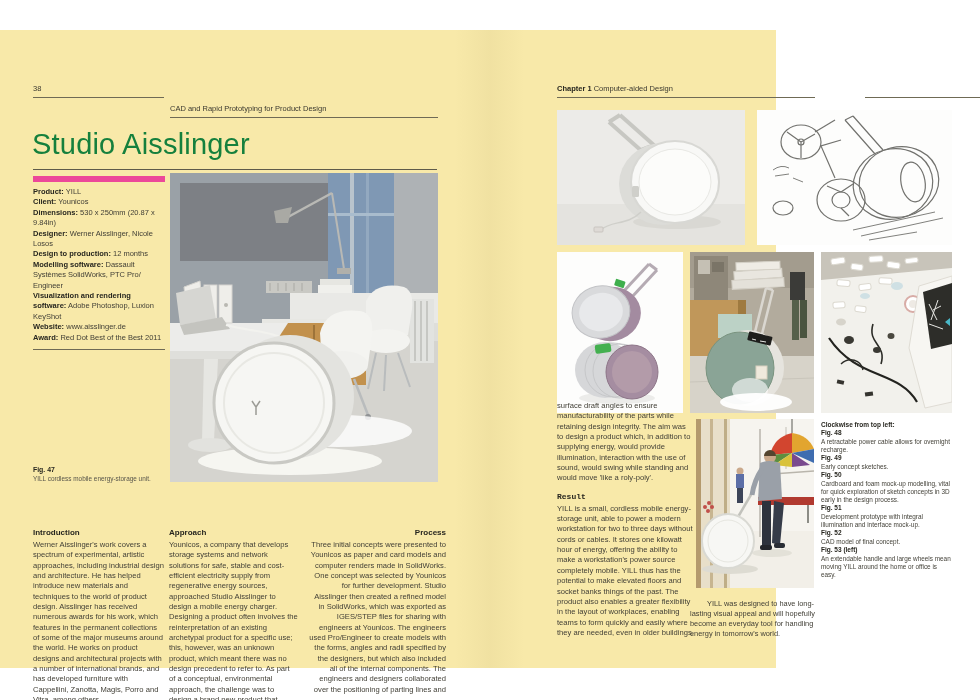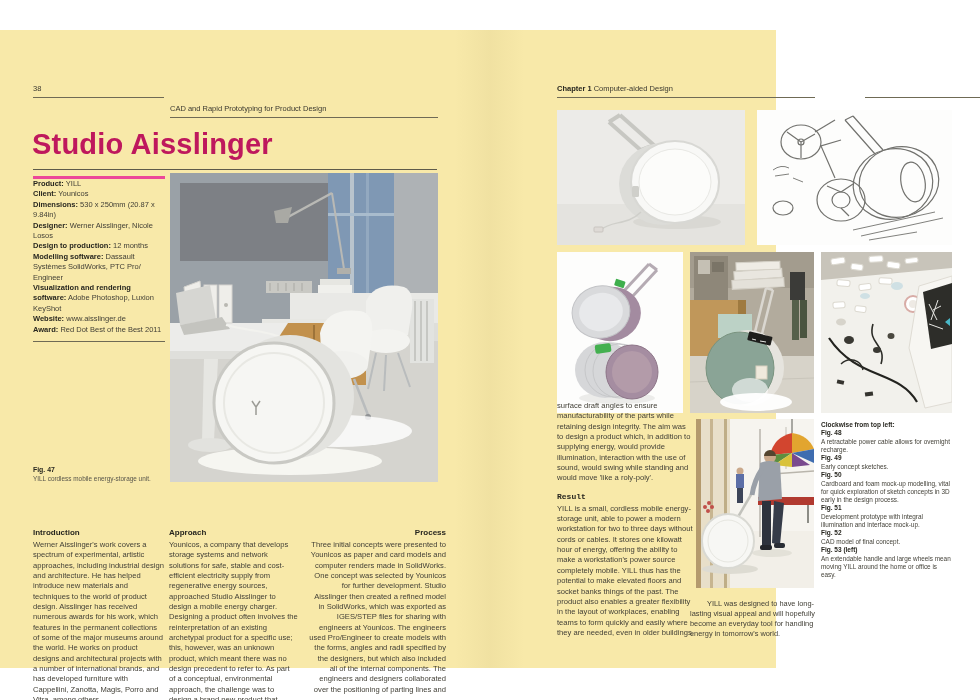--- a/index.html
+++ b/index.html
@@ -14,25 +14,25 @@
   .runhead { font-size:7.5px; color:#3a382f; padding-bottom:4px; border-bottom:1px solid #6f6a55; }
   .runhead b { color:#27261f; }
   #lp-pagenum { left:33px; top:54px; width:131px; }
   #lp-runhead { left:170px; top:54px; width:268px;margin-top:20px; }
   #rp-runhead { left:557px; top:54px; width:258px; }
   #rp-pagenum { left:865px; top:54px; width:129px; text-align:right; }
 
   
   #title-outline { left:32px; top:69px; font-size:26px; font-weight:600; letter-spacing:1.5px;
                    color:transparent; -webkit-text-stroke:1px #86816c; }
-  #title-main { left:32px; top:98px; font-size:29px; font-weight:700; color:#be185d; letter-spacing:0.2px; }
+  #title-main { left:32px; top:98px; font-size:29px; font-weight:400; color:#15803d; letter-spacing:0.2px; }
   #title-rule { left:33px; top:139px; width:404px; border-top:1px solid #5f5b4a; }
 
   
-  #sidebar { left:33px; top:146px; width:132px; border-top:3px solid #ec4899; }
+  #sidebar { left:33px; top:146px; width:132px; border-top:6px solid #ec4899; padding-top:5px; }
   .spec { font-size:7.5px; line-height:10.4px; color:#403e35; }
   .spec b { color:#27261f; }
   #sidebar .rule-b { margin-top:6px; border-top:1px solid #6f6a55; }
 
   
   figure.photo { position:absolute; overflow:hidden; }
   figure.photo svg { display:block; width:100%; height:100%; }
   #fig47 { left:170px; top:143px; width:268px; height:309px; }
   #fig48 { left:557px; top:80px;  width:188px; height:135px; }
   #fig49 { left:757px; top:80px;  width:195px; height:135px; }

